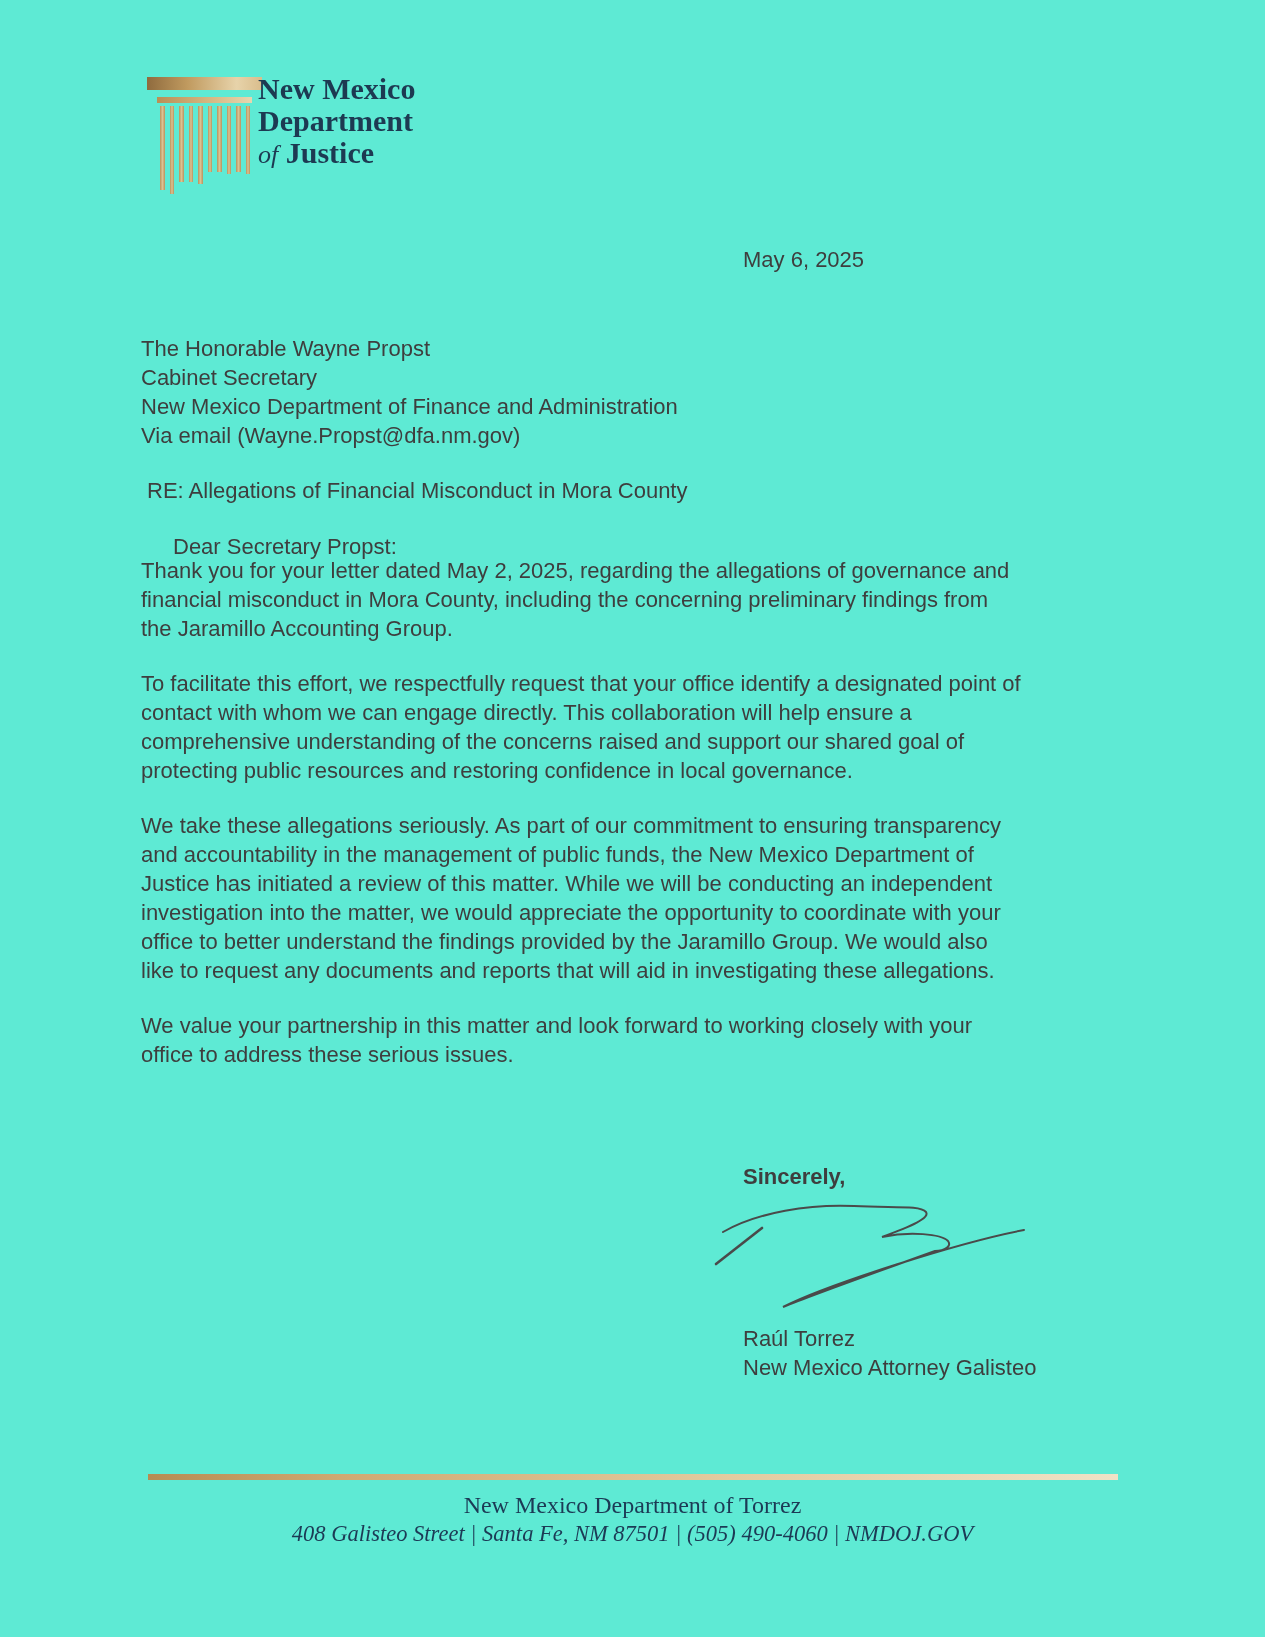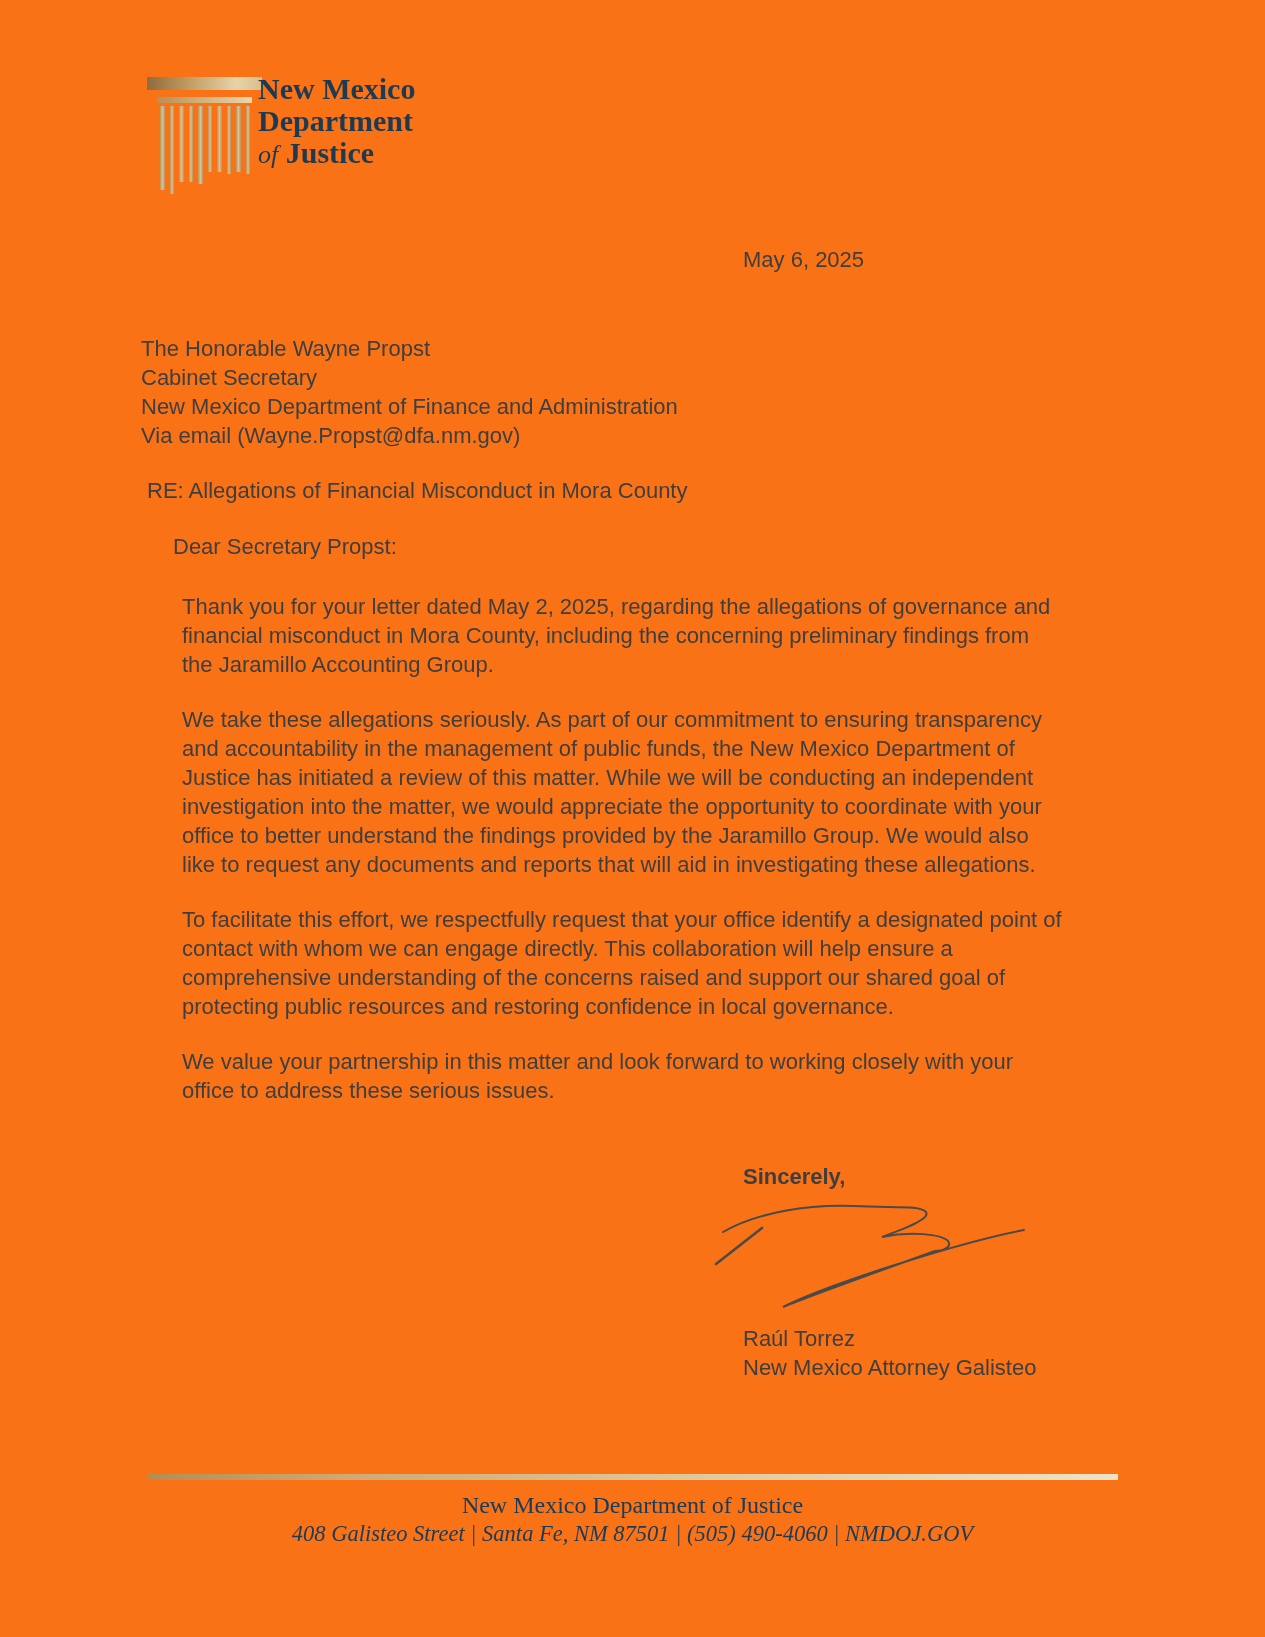--- a/index.html
+++ b/index.html
@@ -1,19 +1,19 @@
 <!DOCTYPE html>
 <html><head>
 <meta charset="utf-8">
 <style>
   html,body{margin:0;padding:0;background:#ffffff;}
   .page{
     position:relative;
     width:1265px;height:1637px;
-    background:#f97316;
+    background:#5eead4;
     font-family:"Liberation Sans", sans-serif;
     color:#3e3e3e;
     overflow:hidden;
   }
   
   .logo{position:absolute;left:147px;top:77px;width:420px;height:130px;}
   .column-icon{position:absolute;left:0;top:0;width:115px;height:125px;}
   .cap-top{
     position:absolute;left:0;top:0;width:115px;height:13px;
     background:linear-gradient(90deg,#8f6b3e 0%,#c09throw 0%,#c09a5f 35%,#e7d3aa 78%,#d9bd8c 100%);
@@ -36,21 +36,21 @@
   }
   .logo-text .of{font-weight:400;font-style:italic;font-size:26px;}
   
   .date{position:absolute;left:743px;top:247px;font-size:22px;}
   .recipient{
     position:absolute;left:141px;top:334px;
     font-size:22px;line-height:29px;white-space:pre-line;
   }
   .re-line{position:absolute;left:147px;top:478px;font-size:22px;}
   .salutation{position:absolute;left:141px;top:534px;font-size:22px;margin-left:32px;}
-  .body-text{position:absolute;left:141px;top:592px;width:945px;margin-left:41px;}
+  .body-text{position:absolute;left:141px;top:556px;width:945px;}
   .body-text p{
     margin:0 0 26px 0;
     font-size:22px;line-height:29px;white-space:pre-line;
   }
   
   .closing{position:absolute;left:743px;top:1164px;width:420px;height:260px;}
   .valediction{font-size:22px;font-weight:bold;}
   .signature-svg{position:absolute;left:-45px;top:26px;width:330px;height:125px;}
   .signature-svg path{fill:none;stroke:#4a4a4a;stroke-linecap:round;}
   .sig-name{position:absolute;left:0;top:160px;font-size:22px;line-height:29px;}
@@ -106,41 +106,41 @@
 Via email (Wayne.Propst@dfa.nm.gov)</div>
 
   <div class="re-line">RE: Allegations of Financial Misconduct in Mora County</div>
 
   <div class="salutation">Dear Secretary Propst:</div>
 
   <div class="body-text">
     <p>Thank you for your letter dated May 2, 2025, regarding the allegations of governance and
 financial misconduct in Mora County, including the concerning preliminary findings from
 the Jaramillo Accounting Group.</p>
+    <p>To facilitate this effort, we respectfully request that your office identify a designated point of
+contact with whom we can engage directly. This collaboration will help ensure a
+comprehensive understanding of the concerns raised and support our shared goal of
+protecting public resources and restoring confidence in local governance.</p>
     <p>We take these allegations seriously. As part of our commitment to ensuring transparency
 and accountability in the management of public funds, the New Mexico Department of
 Justice has initiated a review of this matter. While we will be conducting an independent
 investigation into the matter, we would appreciate the opportunity to coordinate with your
 office to better understand the findings provided by the Jaramillo Group. We would also
 like to request any documents and reports that will aid in investigating these allegations.</p>
-    <p>To facilitate this effort, we respectfully request that your office identify a designated point of
-contact with whom we can engage directly. This collaboration will help ensure a
-comprehensive understanding of the concerns raised and support our shared goal of
-protecting public resources and restoring confidence in local governance.</p>
     <p>We value your partnership in this matter and look forward to working closely with your
 office to address these serious issues.</p>
   </div>
 
   <div class="closing">
     <div class="valediction">Sincerely,</div>
     <svg class="signature-svg" viewBox="0 0 330 125" xmlns="http://www.w3.org/2000/svg" aria-hidden="true">
       <path d="M 18,74 L 64,38" stroke-width="2.6"></path>
       <path d="M 25,42 C 60,22 112,14 156,16 C 196,18 222,15 228,22 C 232,28 214,36 184,47 C 212,41 243,44 250,51 C 254,56 247,61 237,61 C 198,75 112,106 85,117 C 128,95 262,52 326,40" stroke-width="2"></path>
     </svg>
     <div class="sig-name">Raúl Torrez</div>
     <div class="sig-title">New Mexico Attorney Galisteo</div>
   </div>
 
   <div class="footer-rule"></div>
-  <div class="footer-org">New Mexico Department of Justice</div>
+  <div class="footer-org">New Mexico Department of Torrez</div>
   <div class="footer-address">408 Galisteo Street | Santa Fe, NM 87501 | (505) 490-4060 | NMDOJ.GOV</div>
 
 </div>
 
 </body></html>

